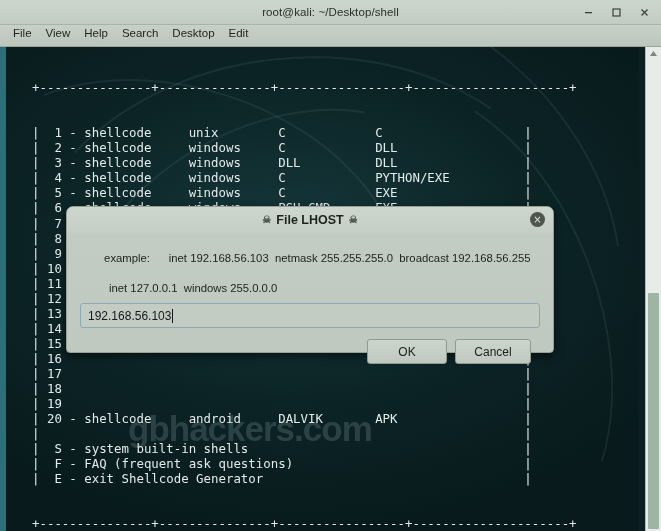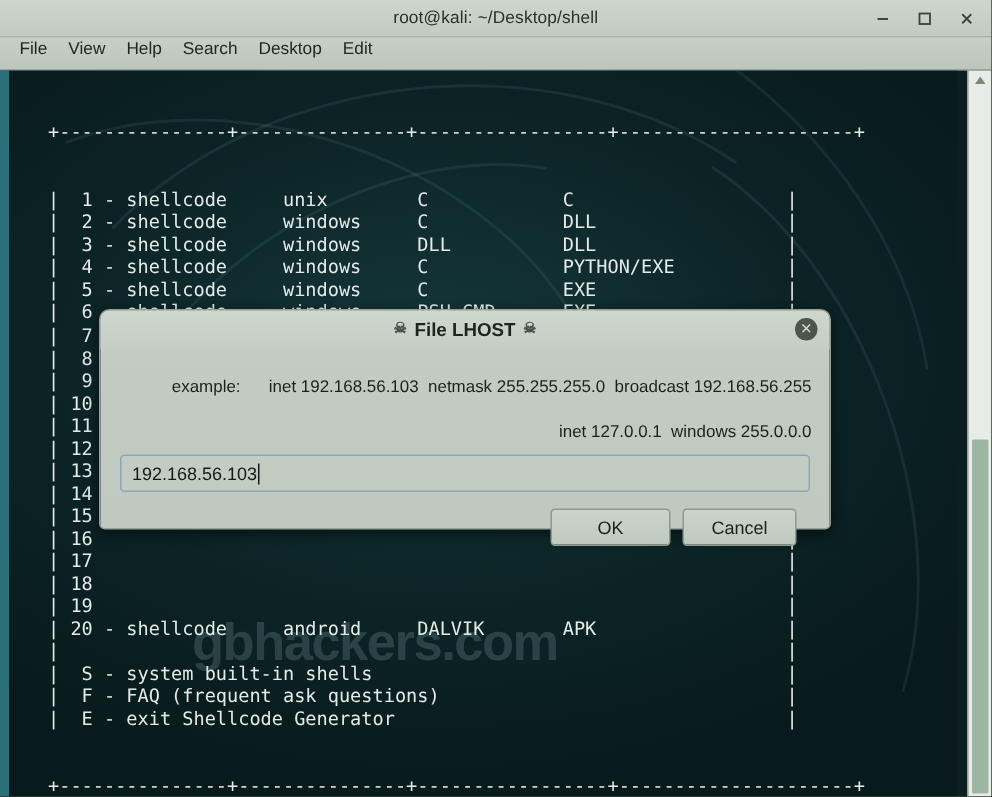--- a/index.html
+++ b/index.html
@@ -207,21 +207,21 @@
     right: 8px; top: 5px;
     width: 15px; height: 15px;
     border-radius: 50%;
     background: #4d554d;
     color: #dfe5df;
     font-size: 10px;
     display: flex; align-items: center; justify-content: center;
     font-family: "DejaVu Sans", sans-serif;
     line-height: 1;
   }
-  .dlg-body { padding: 3px 12px 0 12px; text-align: right; }
+  .dlg-body { padding: 3px 12px 0 12px; }
   .ex-line {
     font-size: 11.3px;
     color: #1c211c;
     font-family: "Liberation Sans", sans-serif;
     line-height: 15px;
     white-space: pre;
   }
   .ex-line2 { padding-left: 30px; }
   .dlg-input {
     margin: 7px 1px 4px 1px;

